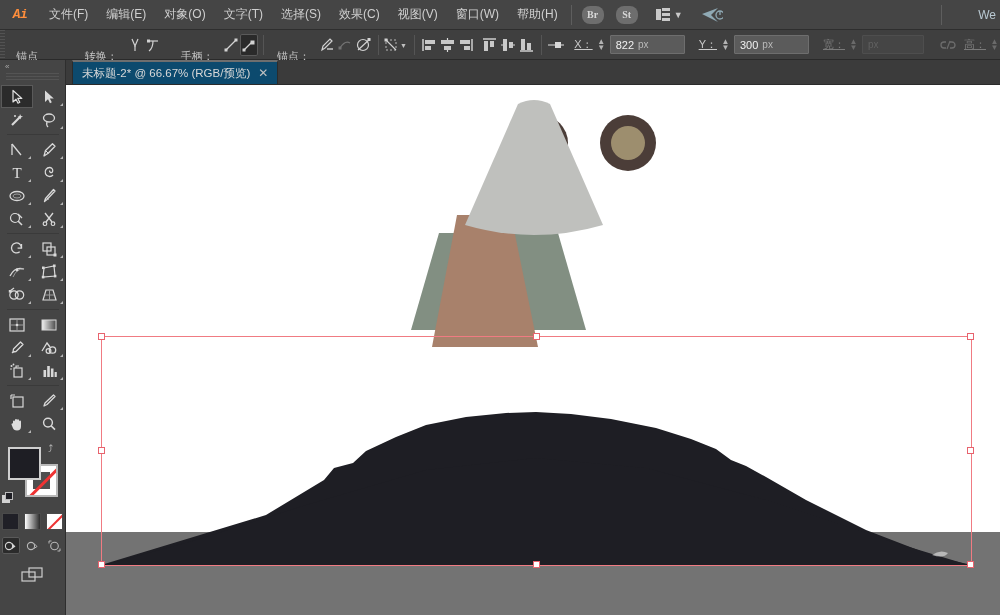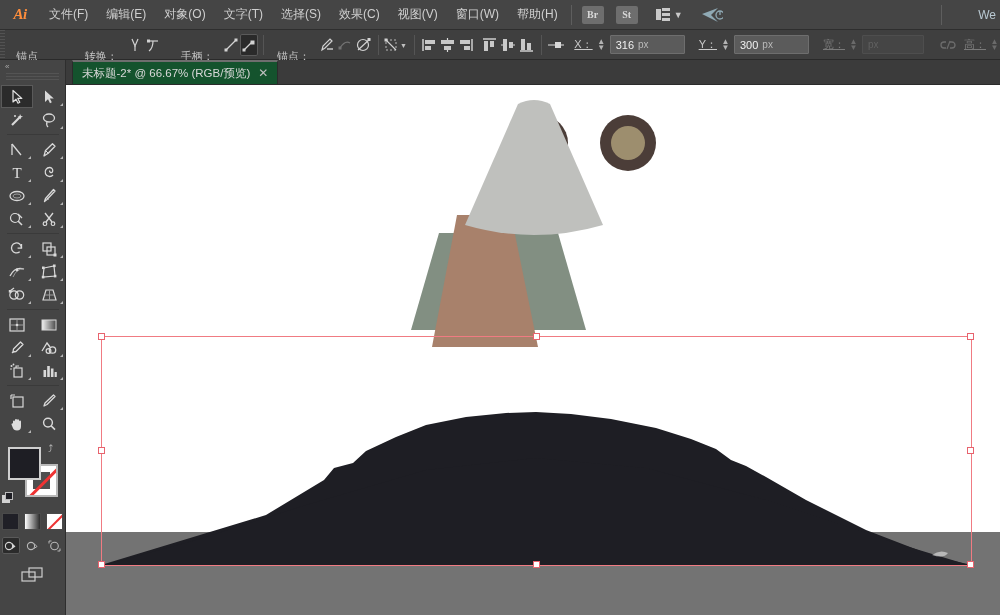--- a/index.html
+++ b/index.html
@@ -14,31 +14,31 @@
 
   
   .menubar {
     position: absolute; left: 0; top: 0; width: 1000px; height: 30px;
     background: #454545;
     display: flex; align-items: center;
     border-bottom: 1px solid #2e2e2e;
   }
   .ai-logo {
     width: 40px; height: 30px; display: flex; align-items: center;
-    justify-content: center; color: #ff8e3c; font-size: 15px;
+    justify-content: center; color: #ff8e3c; font-size: 13px;
     font-weight: bold; font-style: italic; letter-spacing: -0.5px;
-    font-family: Liberation Serif, serif;
+    font-family: Liberation Mono, monospace;
   }
   .menu-item {
     height: 30px; padding: 8px 9px; display: flex; align-items: center;
     color: #cfcfcf; font-size: 12px; white-space: nowrap;
   }
   .mb-appbtn {
     width: 22px; height: 18px; margin: 0 6px;
-    background: #6e6e6e; border-radius: 2px;
+    background: #6e6e6e; border-radius: 8px;
     display: flex; align-items: center; justify-content: center;
     color: #d8d8d8; font-size: 10px; font-weight: bold;
     font-family: "Liberation Serif", serif;
   }
   .mb-ws {
     display: flex; align-items: center; gap: 4px;
     margin-left: 8px; padding: 0 4px; height: 22px;
   }
   .ws-grid { display: flex; gap: 1px; align-items: center; }
   .ws-grid i { display: block; width: 5px; height: 11px; background: #c9c9c9; }
@@ -96,21 +96,21 @@
   .cb-key { color: #c9c9c9; font-size: 11px; text-decoration: underline; }
   .cb-key.dim { color: #7a7a7a; }
 
   
   .tabbar {
     position: absolute; left: 66px; top: 60px; width: 934px; height: 25px;
     background: #3b3b3b; display: flex; align-items: flex-end;
     border-bottom: 1px solid #2b2b2b;
   }
   .doc-tab {
-    height: 24px; background: #14532d; display: flex; align-items: center;
+    height: 24px; background: #0c4a6e; display: flex; align-items: center;
     padding: 0 9px; gap: 8px; color: #d8d8d8; font-size: 11.5px;
     border: 1px solid #2b2b2b; border-bottom: none;
     border-top: 2px solid #6e6e6e;
     margin-left: 6px; white-space: nowrap;
   }
   .tab-close { color: #c2c2c2; font-size: 12px; line-height: 1; }
 
   
   .toolpanel {
     position: absolute; left: 0; top: 60px; width: 66px; height: 555px;
@@ -385,21 +385,21 @@
       <svg width="22" height="14" viewBox="0 0 22 14">
         <line x1="2" y1="7" x2="18" y2="7" stroke="#c8c8c8" stroke-width="1.2"></line>
         <rect x="9" y="4" width="6" height="6" fill="#d8d8d8"></rect>
       </svg>
     </div>
 
     <div class="num-field" style="margin-left:6px">
       <span class="cb-key">X：</span>
       <span class="stepper">▲<br>▼</span>
       <span class="num-input">
-        <span>316</span>
+        <span>822</span>
         <span class="unit">px</span>
       </span>
     </div>
 
     <div class="num-field" style="margin-left:14px">
       <span class="cb-key">Y：</span>
       <span class="stepper">▲<br>▼</span>
       <span class="num-input">
         <span>300</span>
         <span class="unit">px</span>

